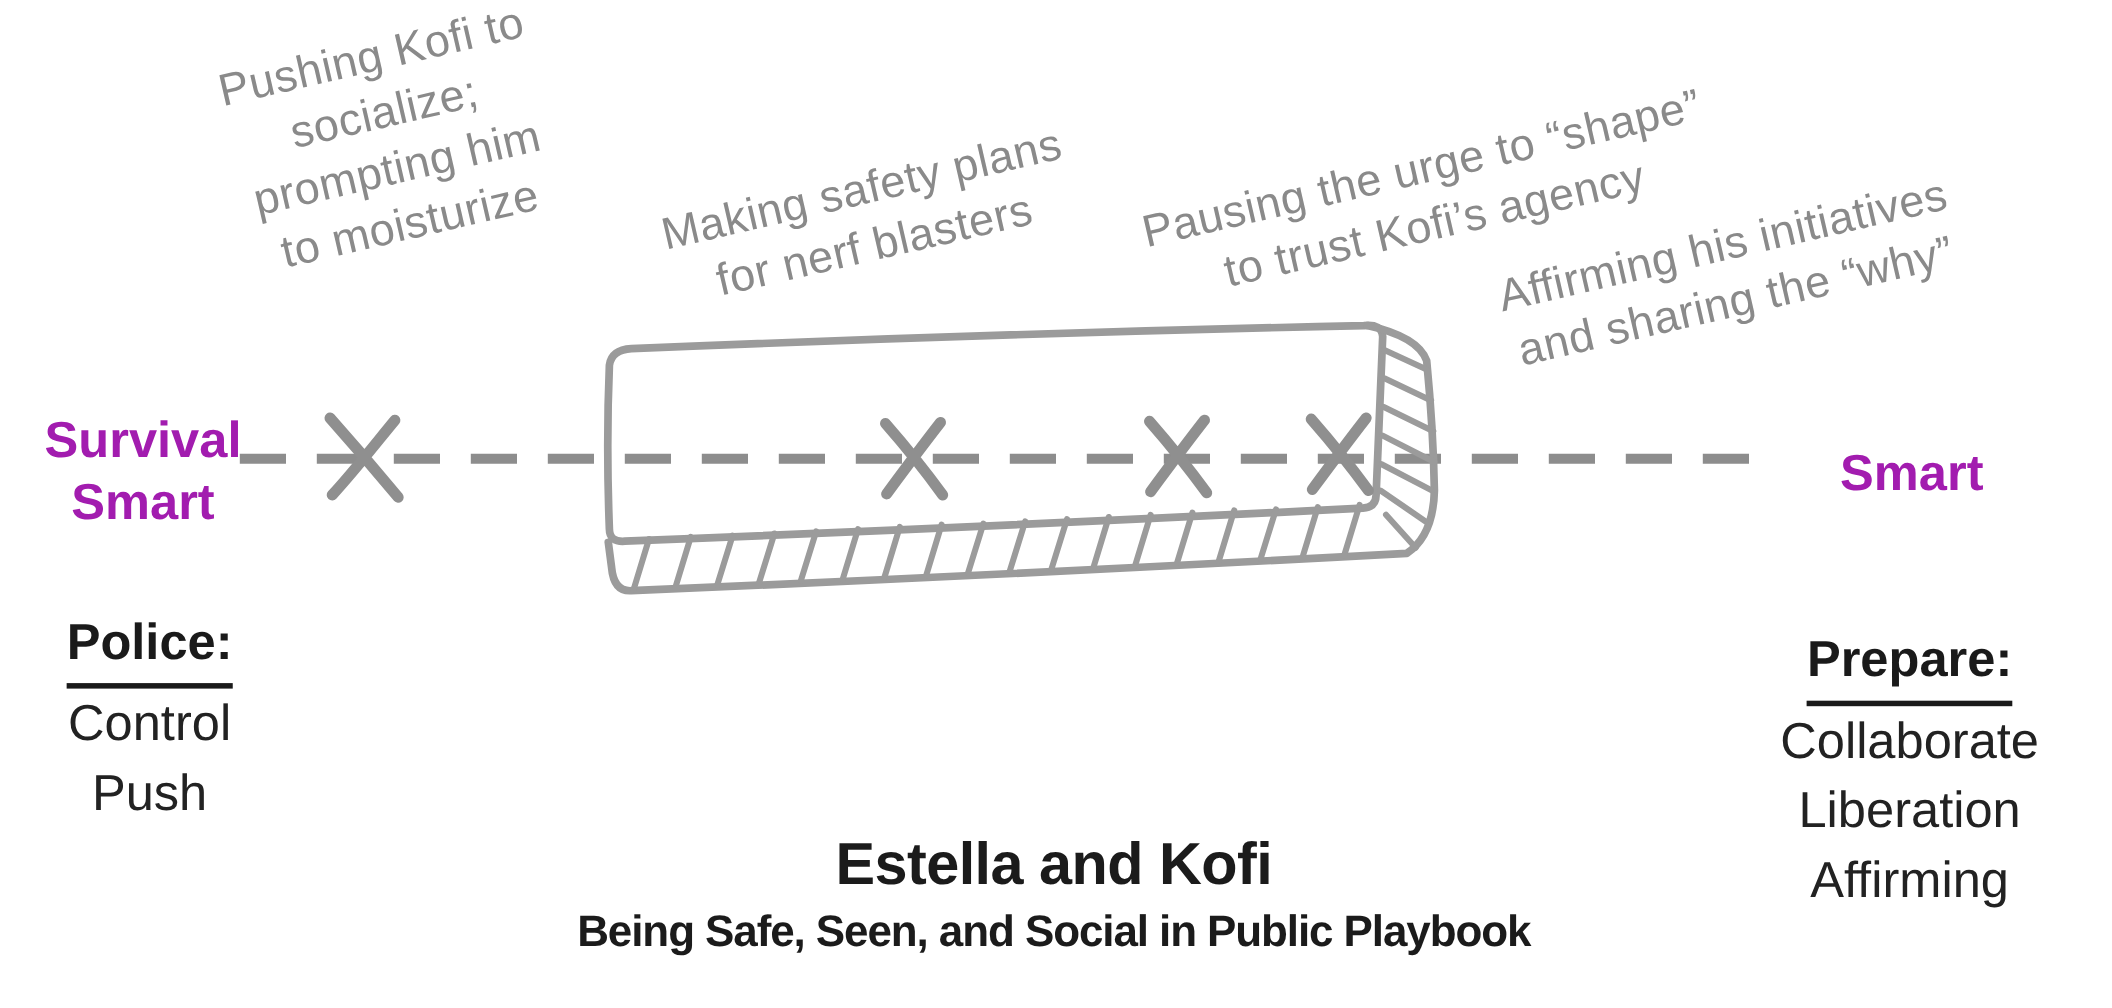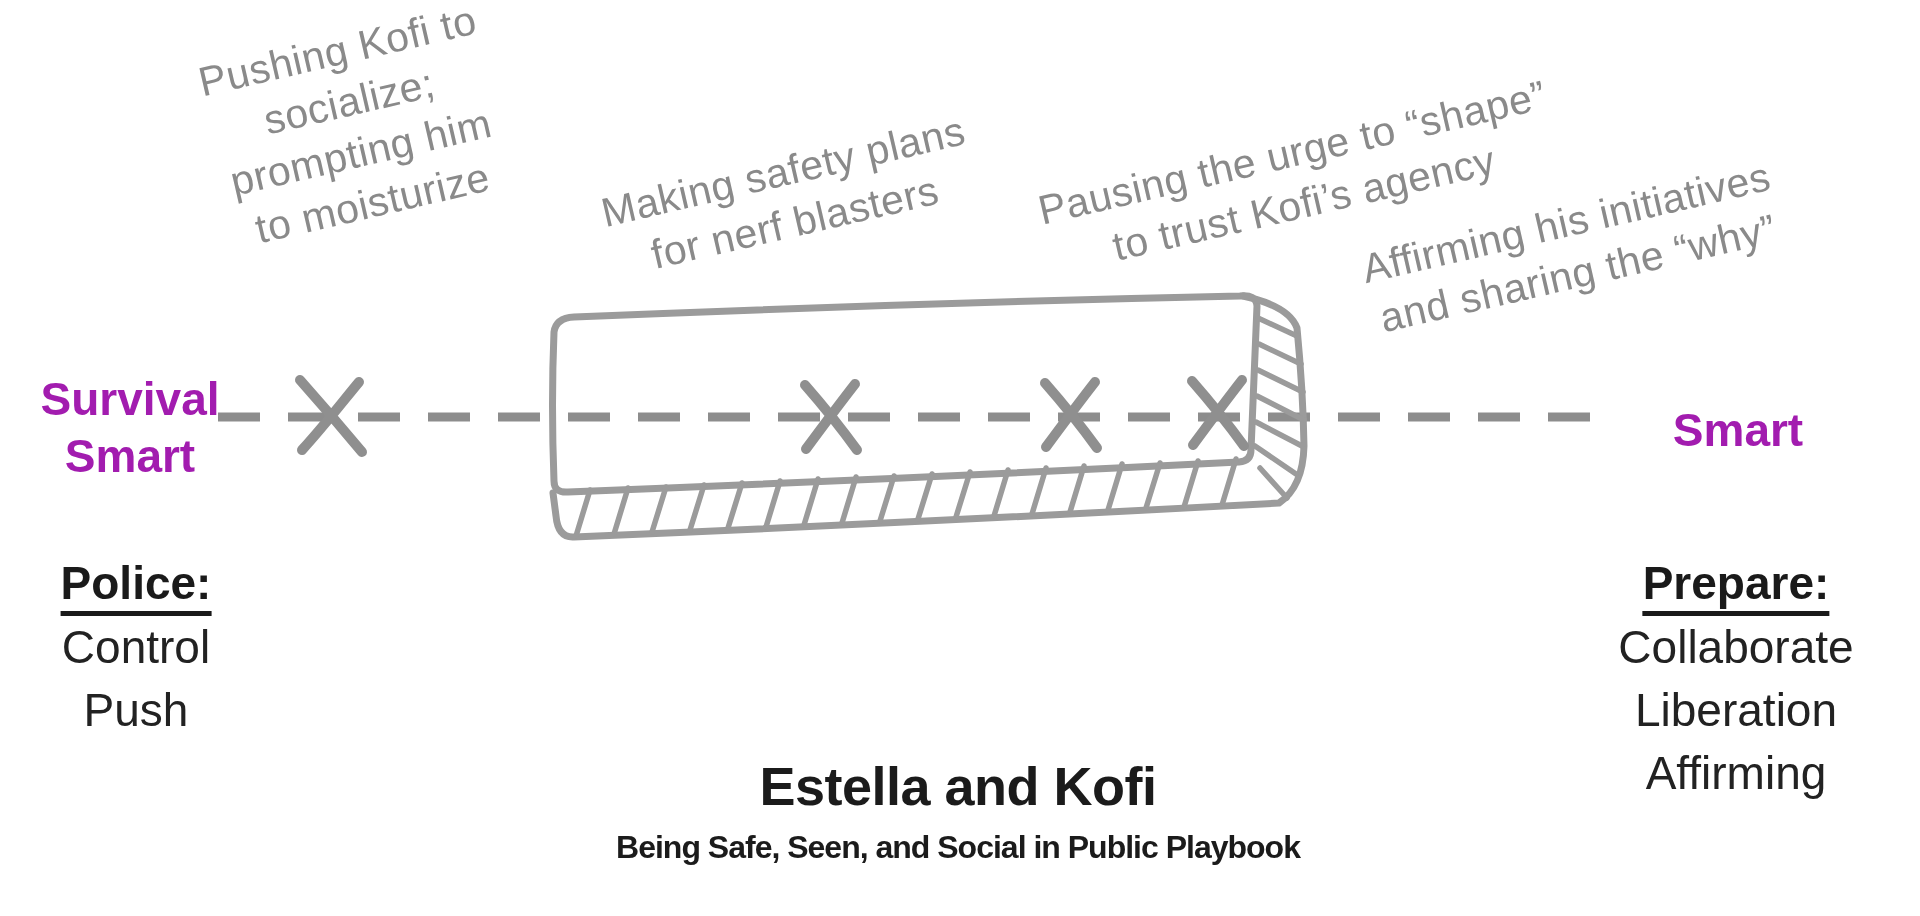--- a/index.html
+++ b/index.html
@@ -51,39 +51,39 @@
     line-height: 63px;
     white-space: nowrap;
   }
   .side-list .list-heading {
     font-weight: bold;
     color: #1a1a1a;
   }
   .side-list .list-heading .u {
     display: inline-block;
     border-bottom: 5px solid #1a1a1a;
-    padding-bottom: 1px;
+    padding-bottom: 11px;
     line-height: 54px;
   }
   .caption {
     position: absolute;
     left: 958px;
     transform: translateX(-50%);
     text-align: center;
     color: #1b1b1b;
     white-space: nowrap;
   }
   .caption .cap1 {
     font-size: 54px;
     font-weight: bold;
     line-height: 58px;
     letter-spacing: -0.5px;
   }
   .caption .cap2 {
-    font-size: 32px;
+    font-size: 40px;
     font-weight: bold;
     line-height: 64px;
     letter-spacing: -1px;
   }
 </style>
 </head>
 <body>
 
 <div class="stage">
 
@@ -144,21 +144,21 @@
   </div>
 
   <div class="side-list" style="left:136px; top:552px;">
     <div class="list-heading">
       <span class="u">Police:</span>
     </div>
     <div>Control</div>
     <div>Push</div>
   </div>
 
-  <div class="side-list" style="left:1736px; top:552px;">
+  <div class="side-list" style="left:1736px; top:568px;">
     <div class="list-heading">
       <span class="u">Prepare:</span>
     </div>
     <div>Collaborate</div>
     <div>Liberation</div>
     <div>Affirming</div>
   </div>
 
   <div class="caption" style="top:757px;">
     <div class="cap1">Estella and Kofi</div>

